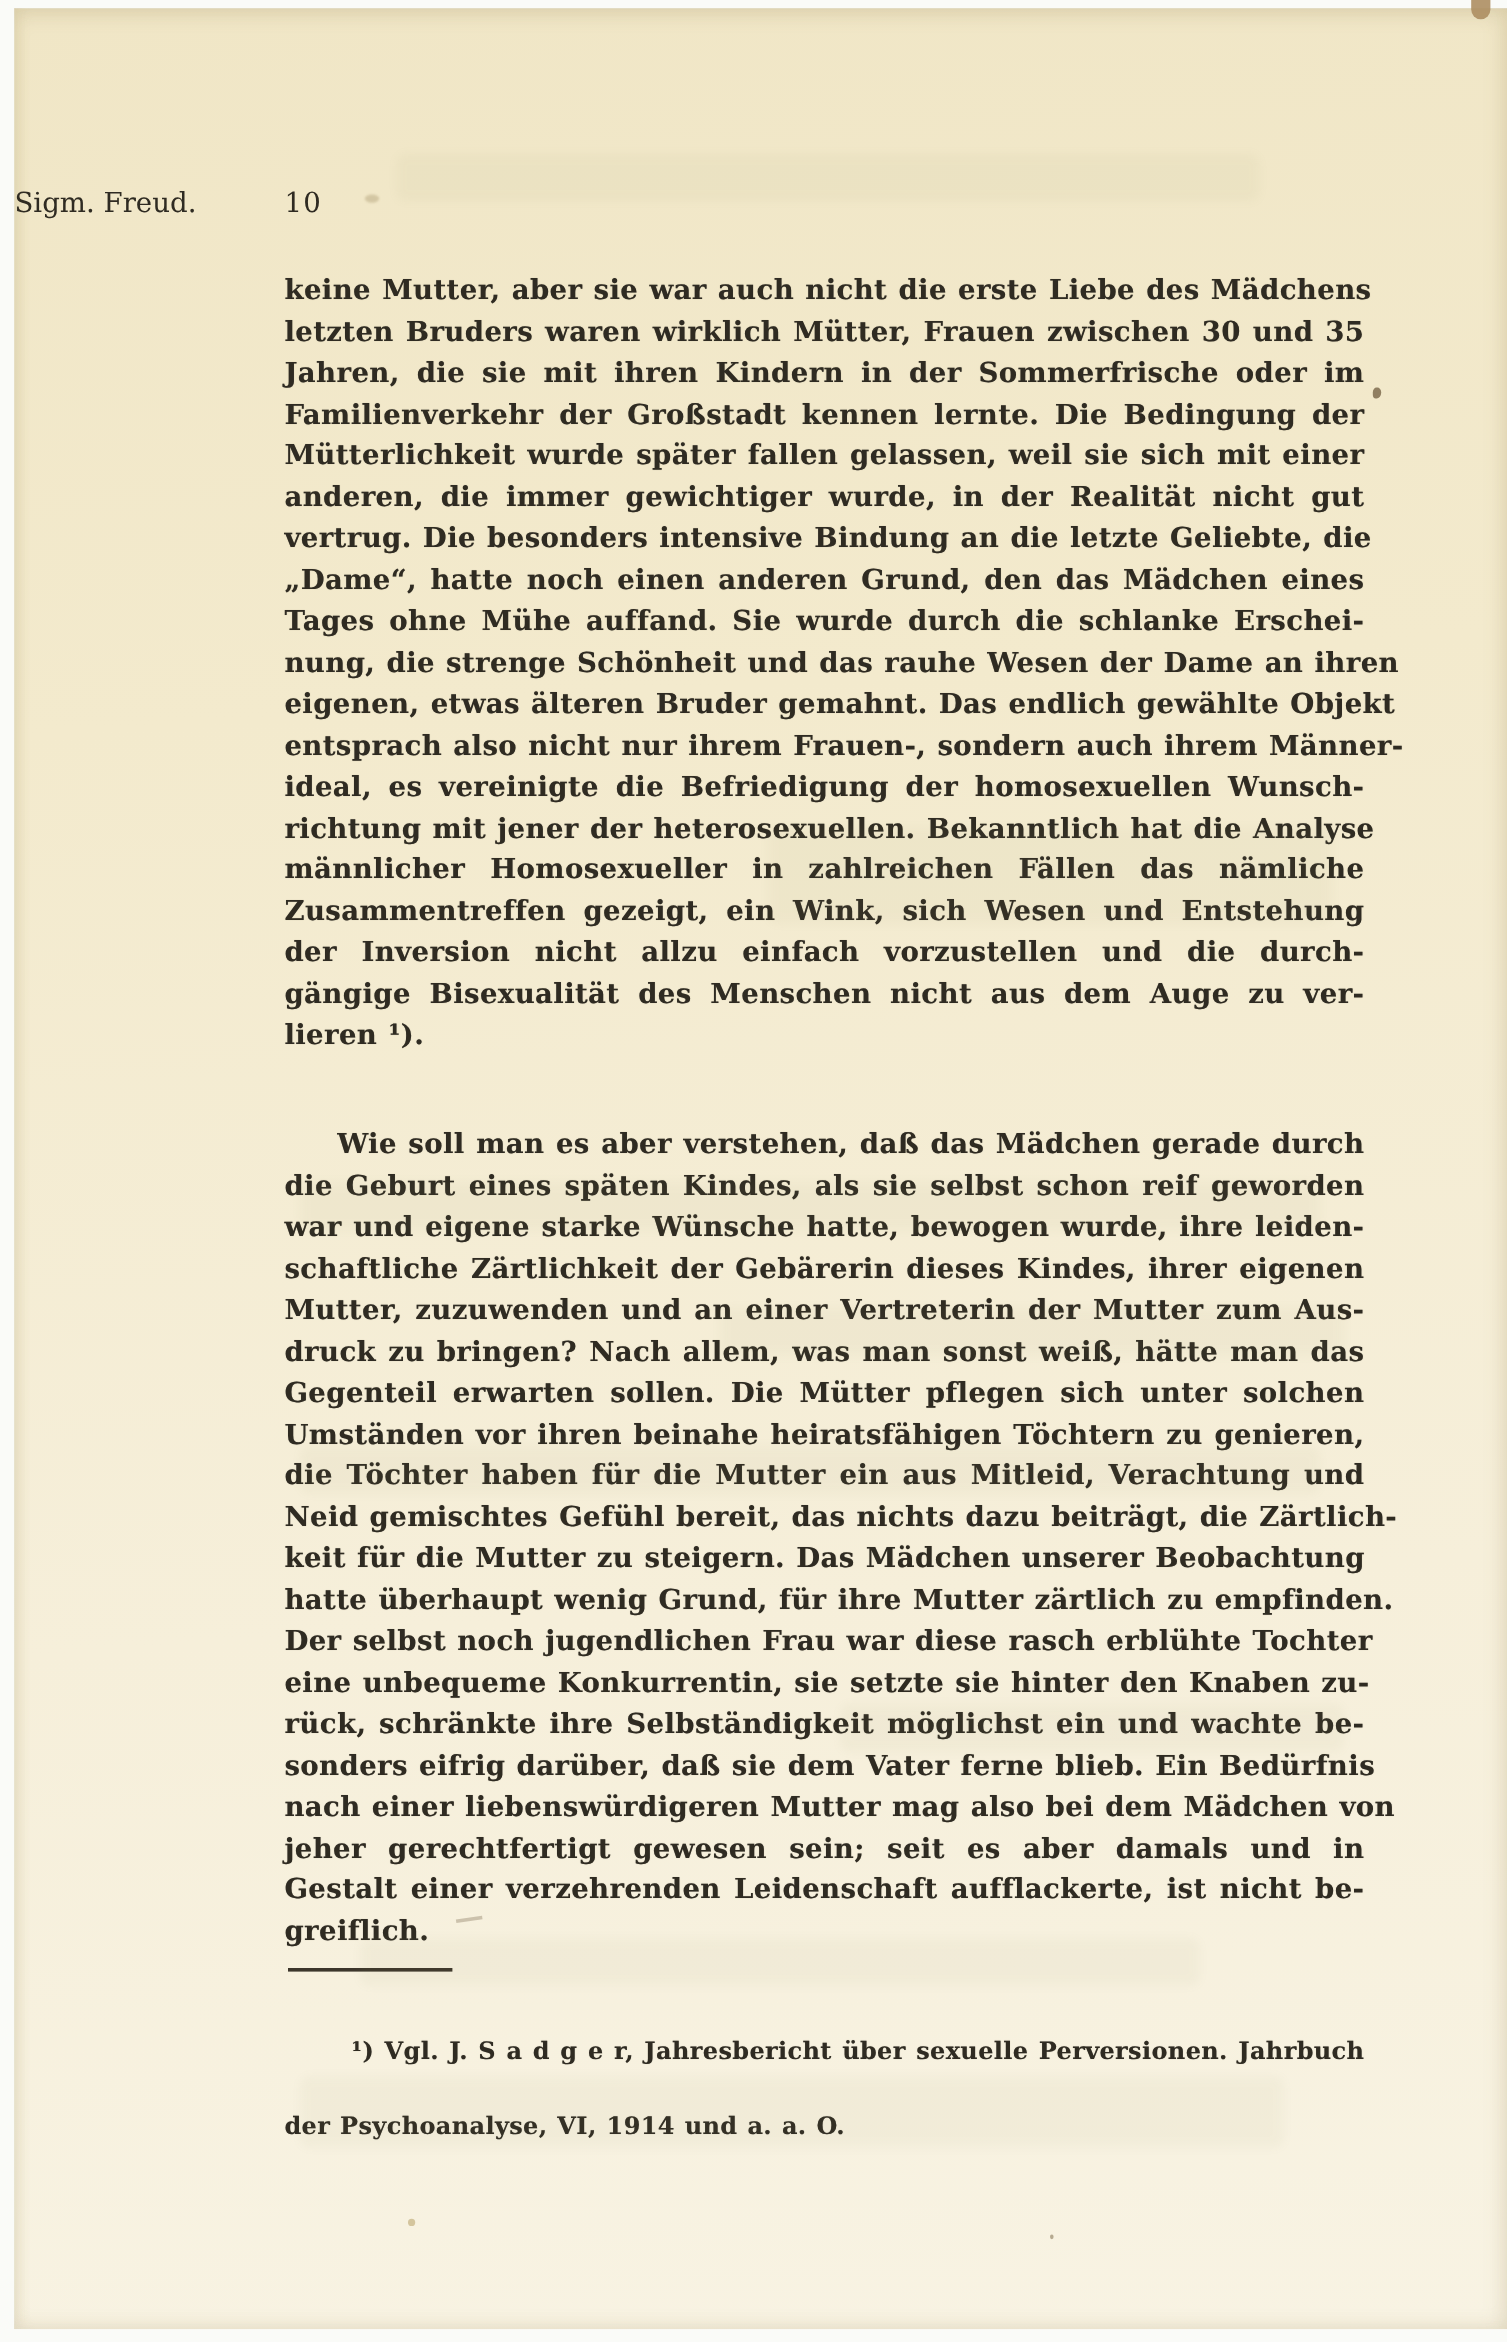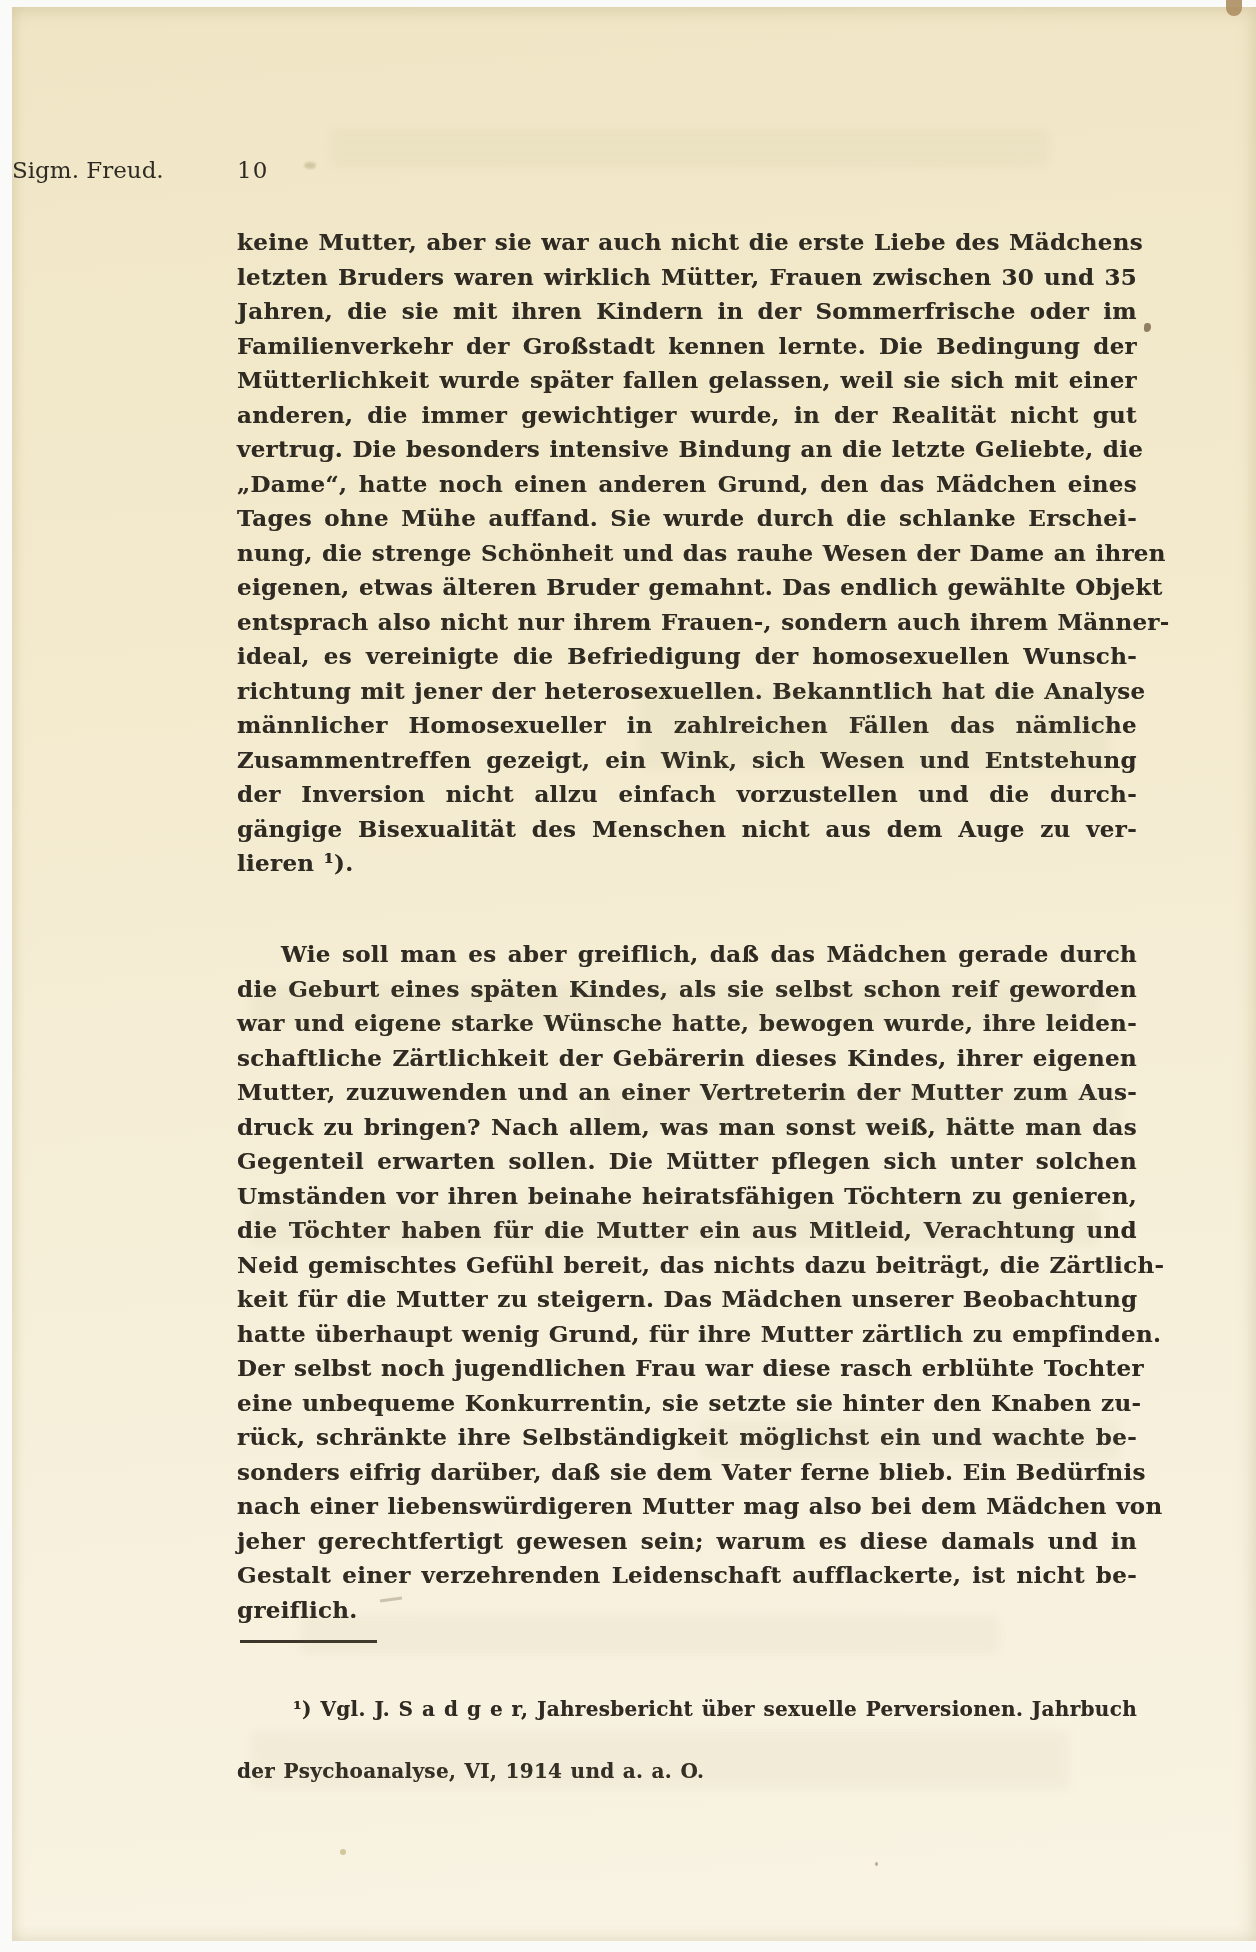--- a/index.html
+++ b/index.html
@@ -94,38 +94,38 @@
       <div class="tline">entsprach also nicht nur ihrem Frauen-, sondern auch ihrem Männer-</div>
       <div class="tline">ideal, es vereinigte die Befriedigung der homosexuellen Wunsch-</div>
       <div class="tline">richtung mit jener der heterosexuellen.  Bekanntlich hat die Analyse</div>
       <div class="tline">männlicher Homosexueller in zahlreichen Fällen das nämliche</div>
       <div class="tline">Zusammentreffen gezeigt, ein Wink, sich Wesen und Entstehung</div>
       <div class="tline">der Inversion nicht allzu einfach vorzustellen und die durch-</div>
       <div class="tline">gängige Bisexualität des Menschen nicht aus dem Auge zu ver-</div>
       <div class="tline">lieren ¹).</div>
     </div>
   <div class="para para2">
-      <div class="tline">Wie soll man es aber greiflich, daß das Mädchen gerade durch</div>
+      <div class="tline">Wie soll man es aber verstehen, daß das Mädchen gerade durch</div>
       <div class="tline">die Geburt eines späten Kindes, als sie selbst schon reif geworden</div>
       <div class="tline">war und eigene starke Wünsche hatte, bewogen wurde, ihre leiden-</div>
       <div class="tline">schaftliche Zärtlichkeit der Gebärerin dieses Kindes, ihrer eigenen</div>
       <div class="tline">Mutter, zuzuwenden und an einer Vertreterin der Mutter zum Aus-</div>
       <div class="tline">druck zu bringen?  Nach allem, was man sonst weiß, hätte man das</div>
       <div class="tline">Gegenteil erwarten sollen.  Die Mütter pflegen sich unter solchen</div>
       <div class="tline">Umständen vor ihren beinahe heiratsfähigen Töchtern zu genieren,</div>
       <div class="tline">die Töchter haben für die Mutter ein aus Mitleid, Verachtung und</div>
       <div class="tline">Neid gemischtes Gefühl bereit, das nichts dazu beiträgt, die Zärtlich-</div>
       <div class="tline">keit für die Mutter zu steigern.  Das Mädchen unserer Beobachtung</div>
       <div class="tline">hatte überhaupt wenig Grund, für ihre Mutter zärtlich zu empfinden.</div>
       <div class="tline">Der selbst noch jugendlichen Frau war diese rasch erblühte Tochter</div>
       <div class="tline">eine unbequeme Konkurrentin, sie setzte sie hinter den Knaben zu-</div>
       <div class="tline">rück, schränkte ihre Selbständigkeit möglichst ein und wachte be-</div>
       <div class="tline">sonders eifrig darüber, daß sie dem Vater ferne blieb.  Ein Bedürfnis</div>
       <div class="tline">nach einer liebenswürdigeren Mutter mag also bei dem Mädchen von</div>
-      <div class="tline">jeher gerechtfertigt gewesen sein;  warum es diese damals und in</div>
+      <div class="tline">jeher gerechtfertigt gewesen sein;  seit es aber damals und in</div>
       <div class="tline">Gestalt einer verzehrenden Leidenschaft aufflackerte, ist nicht be-</div>
       <div class="tline">greiflich.</div>
     </div>
 
   <div class="fnrule"></div>
   <div class="footnote">
       <div class="tline">¹) Vgl. J. S a d g e r, Jahresbericht über sexuelle Perversionen. Jahrbuch</div>
       <div class="tline">der Psychoanalyse, VI, 1914 und a. a. O.</div>
     </div>
 

